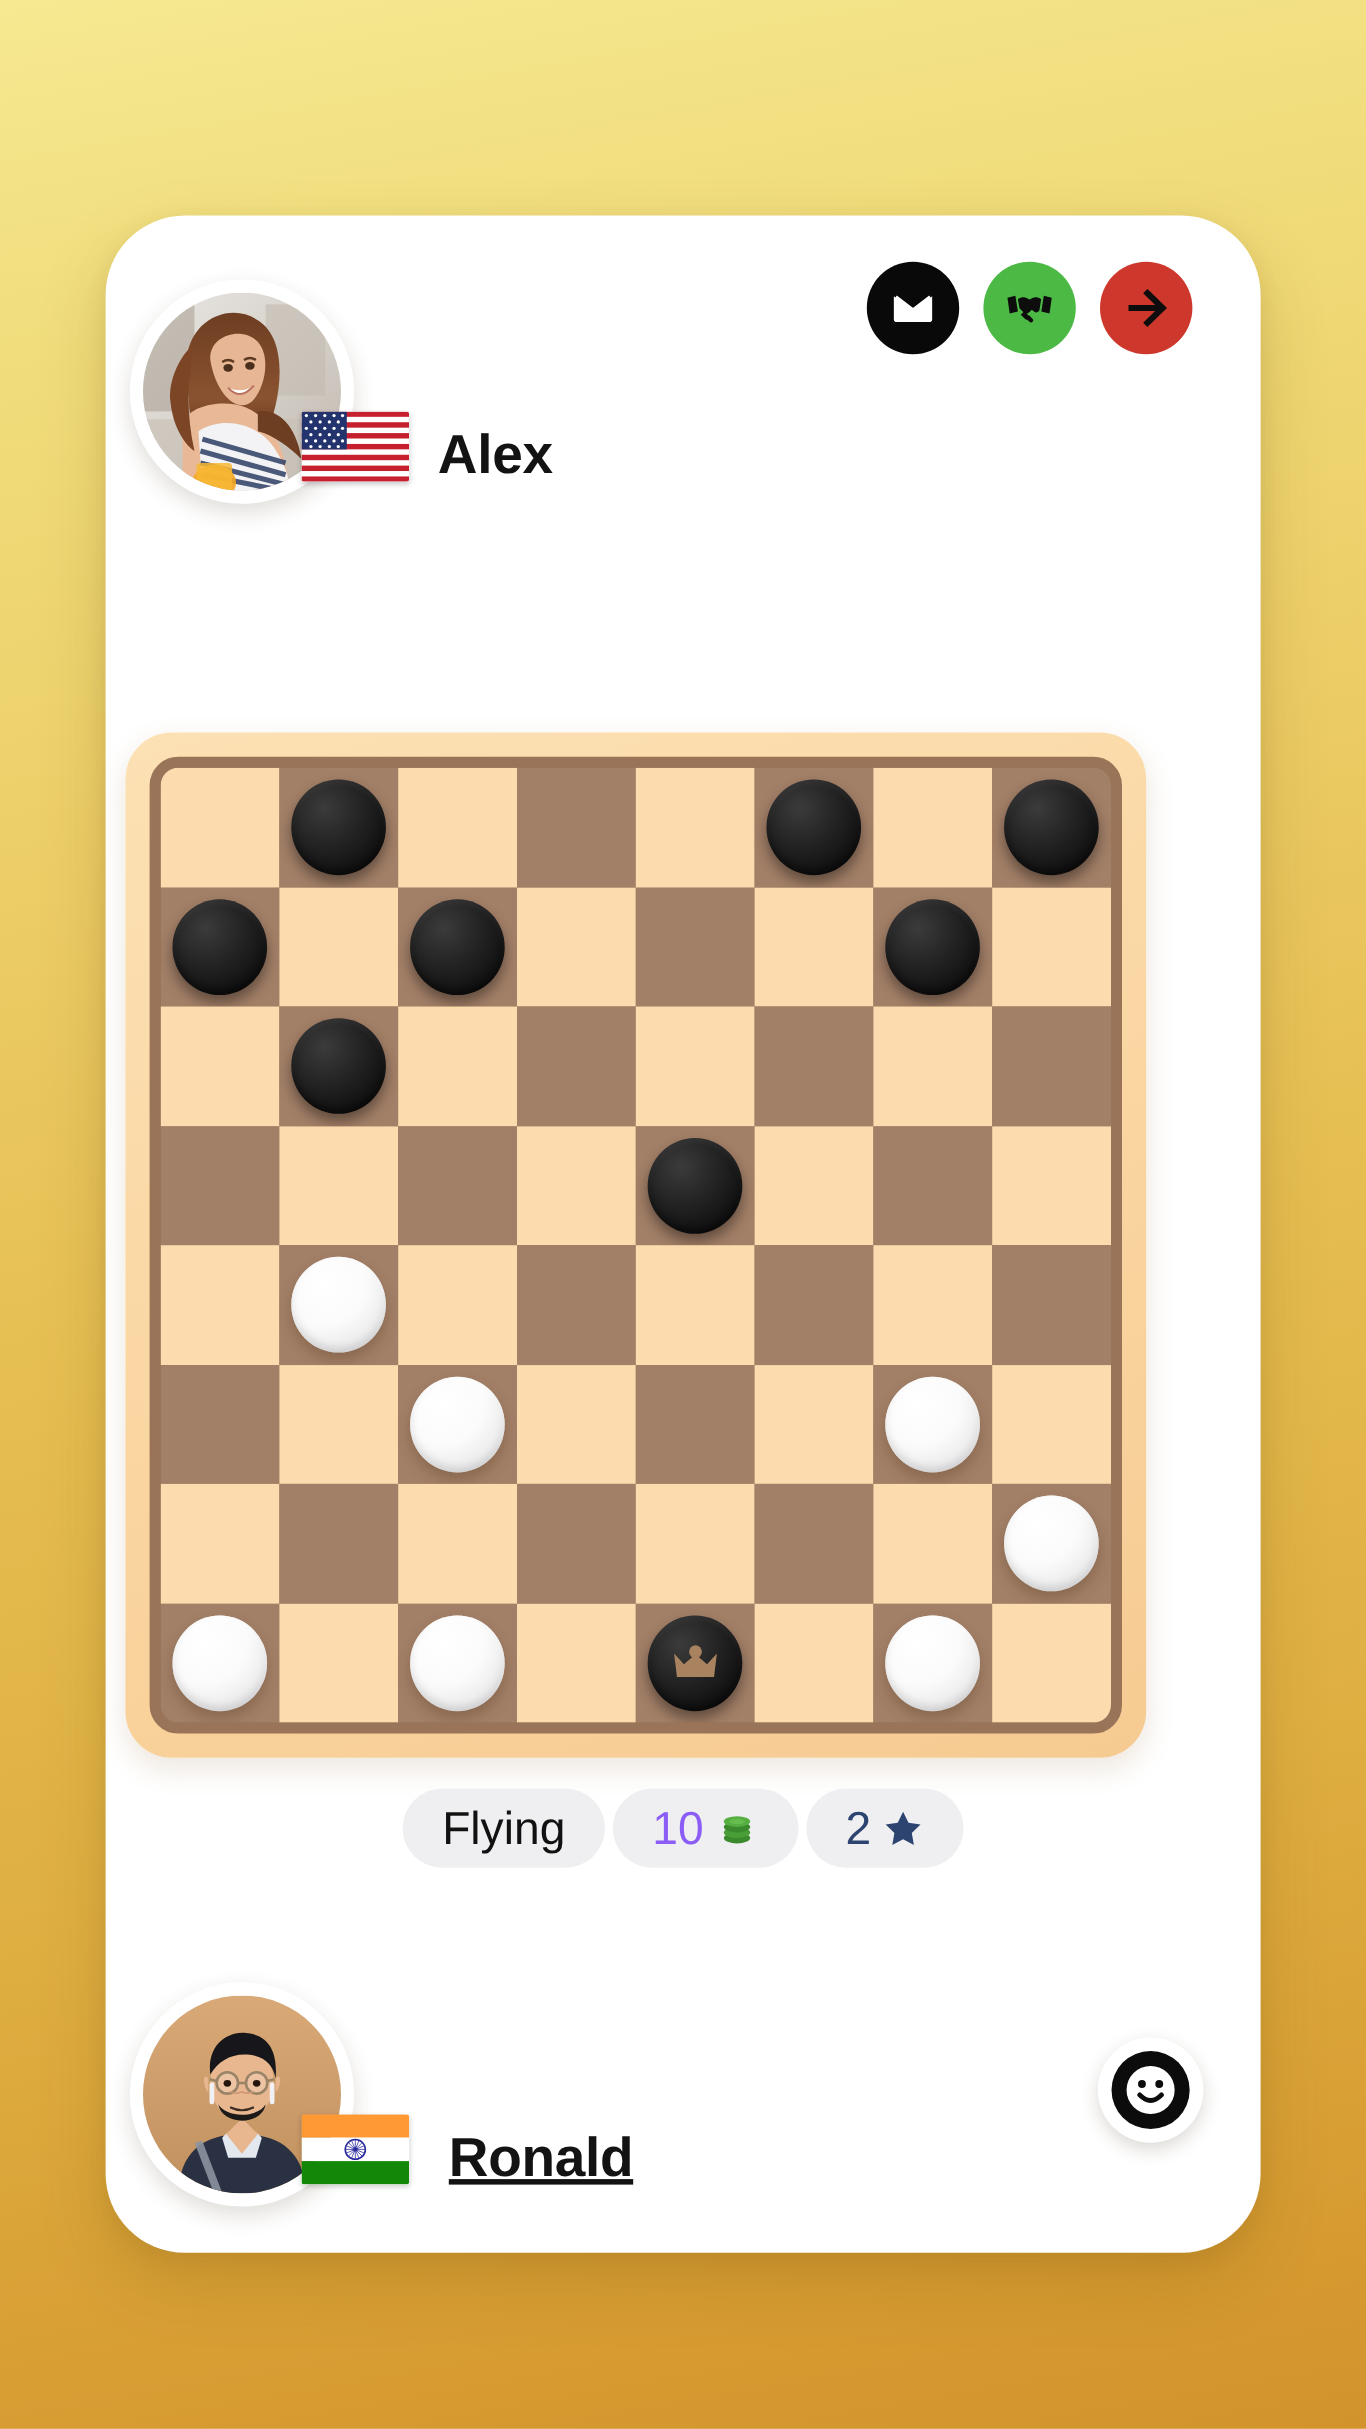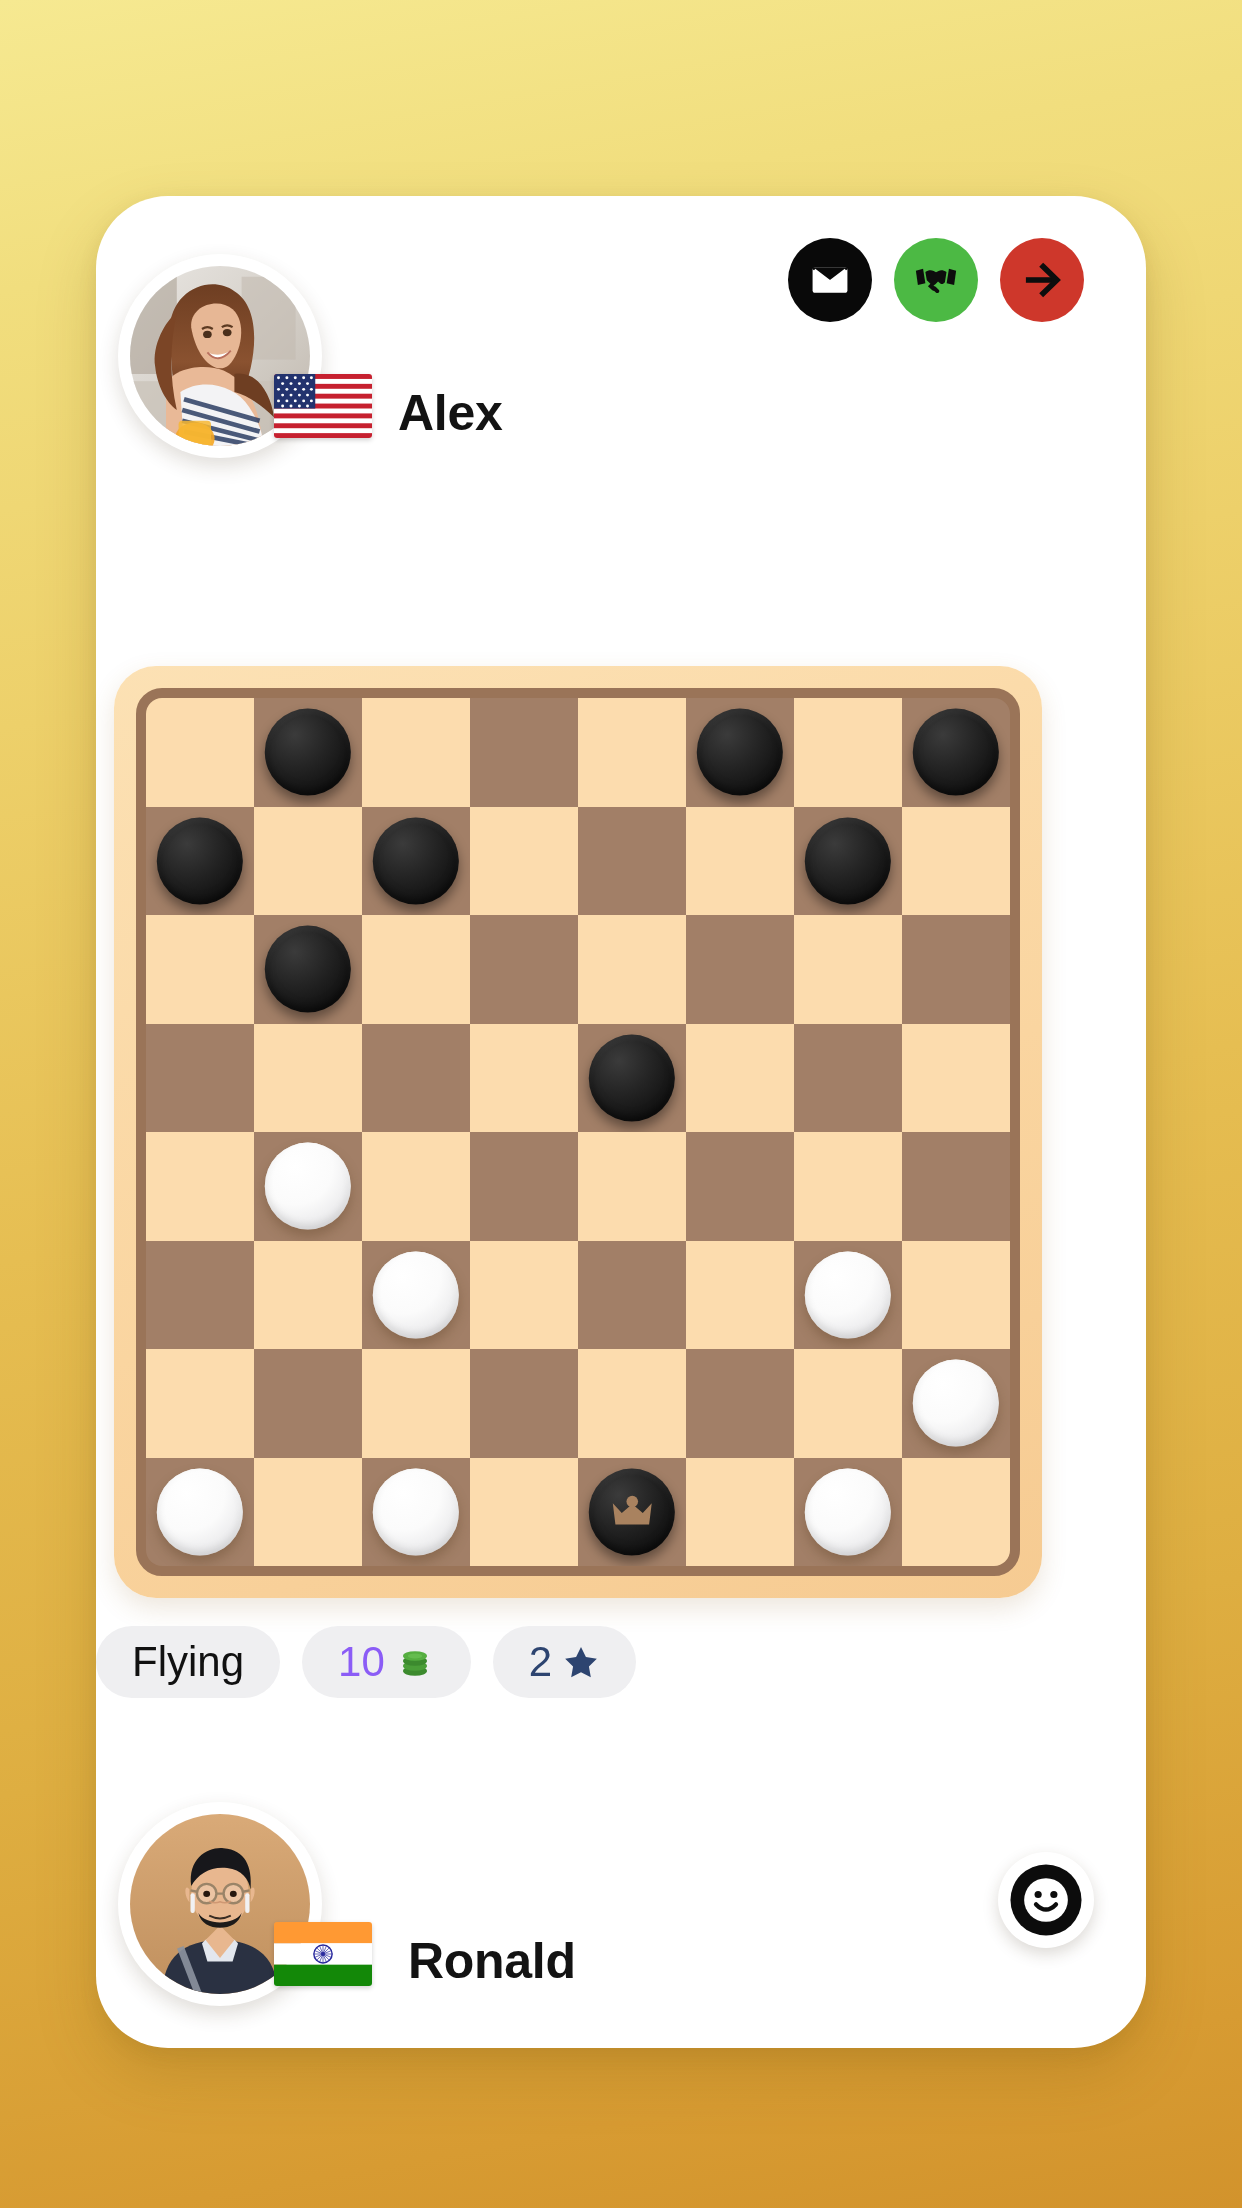--- a/index.html
+++ b/index.html
@@ -103,21 +103,21 @@
 
   .player-name {
     position: absolute;
     font-size: 50px;
     font-weight: bold;
     color: #131313;
     letter-spacing: -0.3px;
     white-space: nowrap;
   }
   .name-top    { left: 302px; top: 160px; }
-  .name-bottom { left: 312px; top: 142px; }
+  .name-bottom { left: 312px; top: 142px; text-decoration: underline; }
 
   
   .score-row {
     position: absolute;
     left: 0;
     top: 552px;
     width: 100%;
     display: flex;
     justify-content: center;
     gap: 24px;
@@ -199,22 +199,22 @@
   }
   .piece .crown { width: 52%; height: 52%; display: block; }
 
   
   .meta-row {
     position: absolute;
     left: 0;
     top: 1430px;
     width: 100%;
     display: flex;
-    justify-content: flex-start;
-    gap: 22px;
+    justify-content: center;
+    gap: 7px;
   }
   .meta-pill {
     display: flex;
     align-items: center;
     gap: 10px;
     background: #EFEFF1;
     border-radius: 40px;
     padding: 0 36px;
     height: 72px;
     font-size: 42px;

